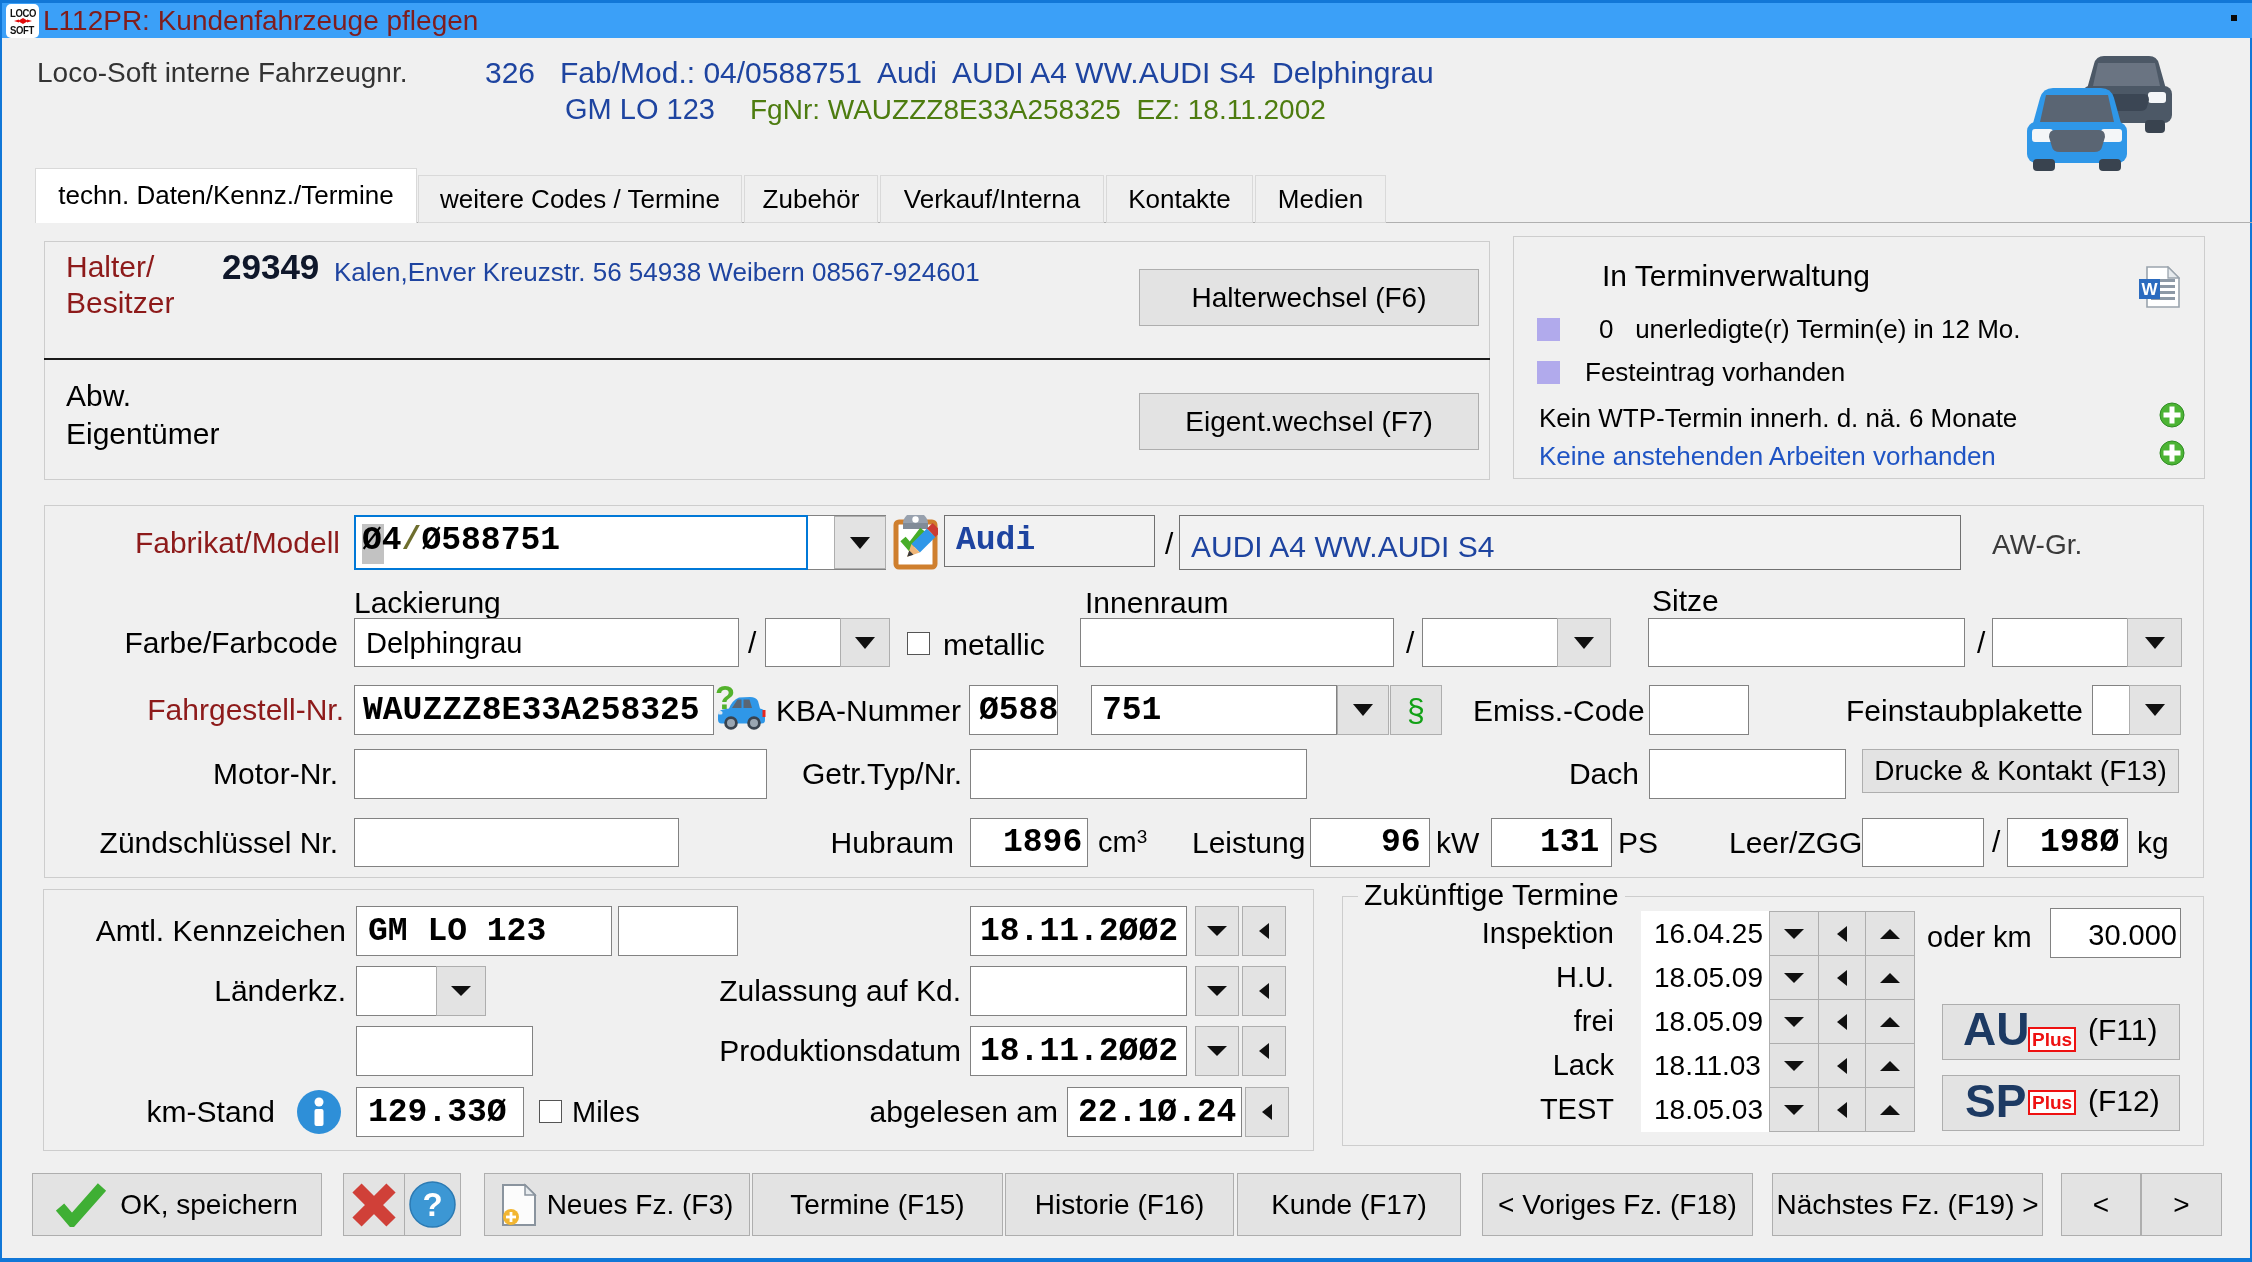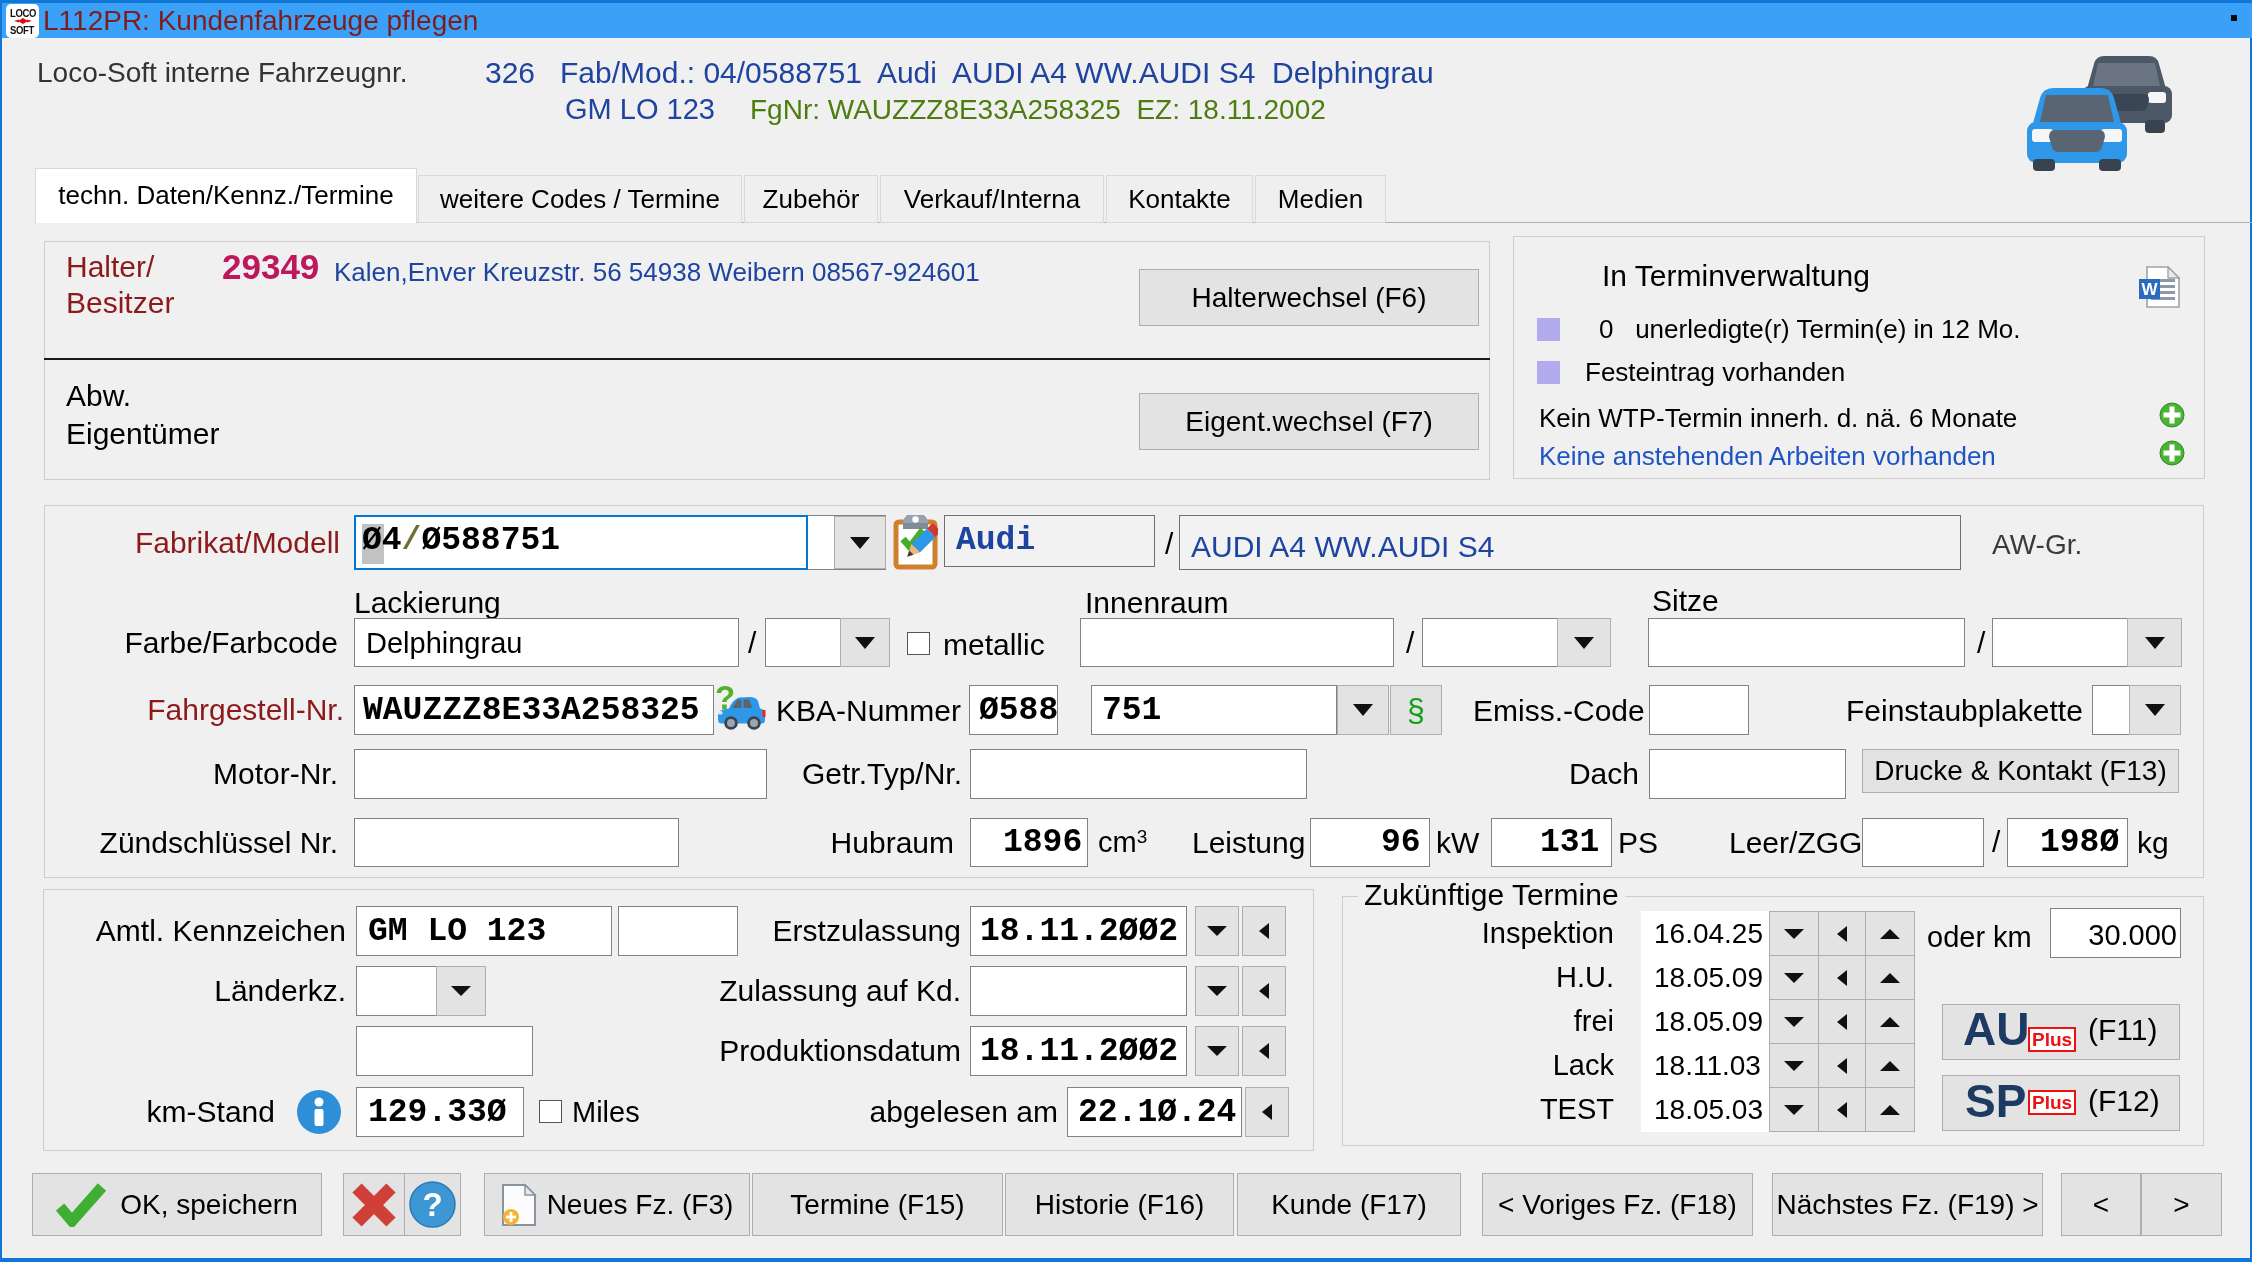--- a/index.html
+++ b/index.html
@@ -73,21 +73,21 @@
   <div class="abs" style="left:416px;top:175px;width:324px;height:48px;background:#efefef;border:1px solid #d9d9d9;display:flex;align-items:center;justify-content:center;font-size:26px;z-index:2;">weitere Codes / Termine</div>
   <div class="abs" style="left:742px;top:175px;width:134px;height:48px;background:#efefef;border:1px solid #d9d9d9;display:flex;align-items:center;justify-content:center;font-size:26px;z-index:2;">Zubehör</div>
   <div class="abs" style="left:878px;top:175px;width:224px;height:48px;background:#efefef;border:1px solid #d9d9d9;display:flex;align-items:center;justify-content:center;font-size:26px;z-index:2;">Verkauf/Interna</div>
   <div class="abs" style="left:1104px;top:175px;width:147px;height:48px;background:#efefef;border:1px solid #d9d9d9;display:flex;align-items:center;justify-content:center;font-size:26px;z-index:2;">Kontakte</div>
   <div class="abs" style="left:1253px;top:175px;width:131px;height:48px;background:#efefef;border:1px solid #d9d9d9;display:flex;align-items:center;justify-content:center;font-size:26px;z-index:2;">Medien</div>
 
   <div class="abs" style="left:415px;top:222px;width:1835px;height:1px;background:#b0b0b0;z-index:1;"></div>
 
   <div class="panel" style="left:42px;top:241px;width:1446px;height:239px;"></div>
   <div class="abs" style="left:64px;top:249px;font-size:30px;color:#8d1a1a;line-height:36px;">Halter/<br>Besitzer</div>
-  <div class="abs" style="left:220px;top:249px;font-size:35px;font-weight:bold;color:#be185d;line-height:36px;">29349</div>
+  <div class="abs" style="left:220px;top:249px;font-size:35px;font-weight:bold;color:#0f172a;line-height:36px;">29349</div>
   <div class="abs" style="left:332px;top:256px;font-size:26px;color:#1e44a0;line-height:33px;">Kalen,Enver Kreuzstr. 56 54938 Weibern 08567-924601</div>
   <div class="btn" style="left:1137px;top:269px;width:340px;height:57px;">Halterwechsel (F6)</div>
   <div class="abs" style="left:42px;top:358px;width:1446px;height:2px;background:#1a1a1a;"></div>
   <div class="abs" style="left:64px;top:377px;font-size:30px;line-height:38px;">Abw.<br>Eigentümer</div>
   <div class="btn" style="left:1137px;top:393px;width:340px;height:57px;">Eigent.wechsel (F7)</div>
 
   <div class="panel" style="left:1511px;top:236px;width:692px;height:243px;"></div>
   <div class="abs" style="left:1600px;top:259px;font-size:30px;">In Terminverwaltung</div>
   <svg class="abs" style="left:2136px;top:266px;" width="42" height="42" viewBox="0 0 42 42">
     <path d="M9 1 L30 1 41 12 41 41 9 41 Z" fill="#fff" stroke="#9aa4ad" stroke-width="1.6"></path>
@@ -227,21 +227,20 @@
   <div class="abs" style="left:1990px;top:825px;font-size:30px;">/</div>
   <div class="inp" style="left:2005px;top:818px;width:121px;height:49px;"></div>
   <div class="mono" style="left:2038px;top:826px;">198Ø</div>
   <div class="abs" style="left:2135px;top:826px;font-size:30px;">kg</div>
 
   <div class="panel" style="left:41px;top:889px;width:1271px;height:262px;"></div>
   <div class="rlab" style="left:60px;top:906px;width:284px;height:50px;">Amtl. Kennzeichen</div>
   <div class="inp" style="left:354px;top:906px;width:256px;height:50px;"></div>
   <div class="mono" style="left:366px;top:915px;">GM LO 123</div>
   <div class="inp" style="left:616px;top:906px;width:120px;height:50px;"></div>
-  <div class="rlab" style="left:680px;top:906px;width:279px;height:50px;">Erstzulassung</div>
   <div class="inp" style="left:968px;top:906px;width:217px;height:50px;"></div>
   <div class="mono" style="left:978px;top:915px;">18.11.2ØØ2</div>
   <div class="ddbtn" style="left:1193px;top:906px;width:44px;height:50px;">
       <div class="std"></div>
     </div>
   <div class="ddbtn" style="left:1240px;top:906px;width:44px;height:50px;">
       <div class="stl"></div>
     </div>
 
   <div class="rlab" style="left:60px;top:966px;width:284px;height:50px;">Länderkz.</div>

